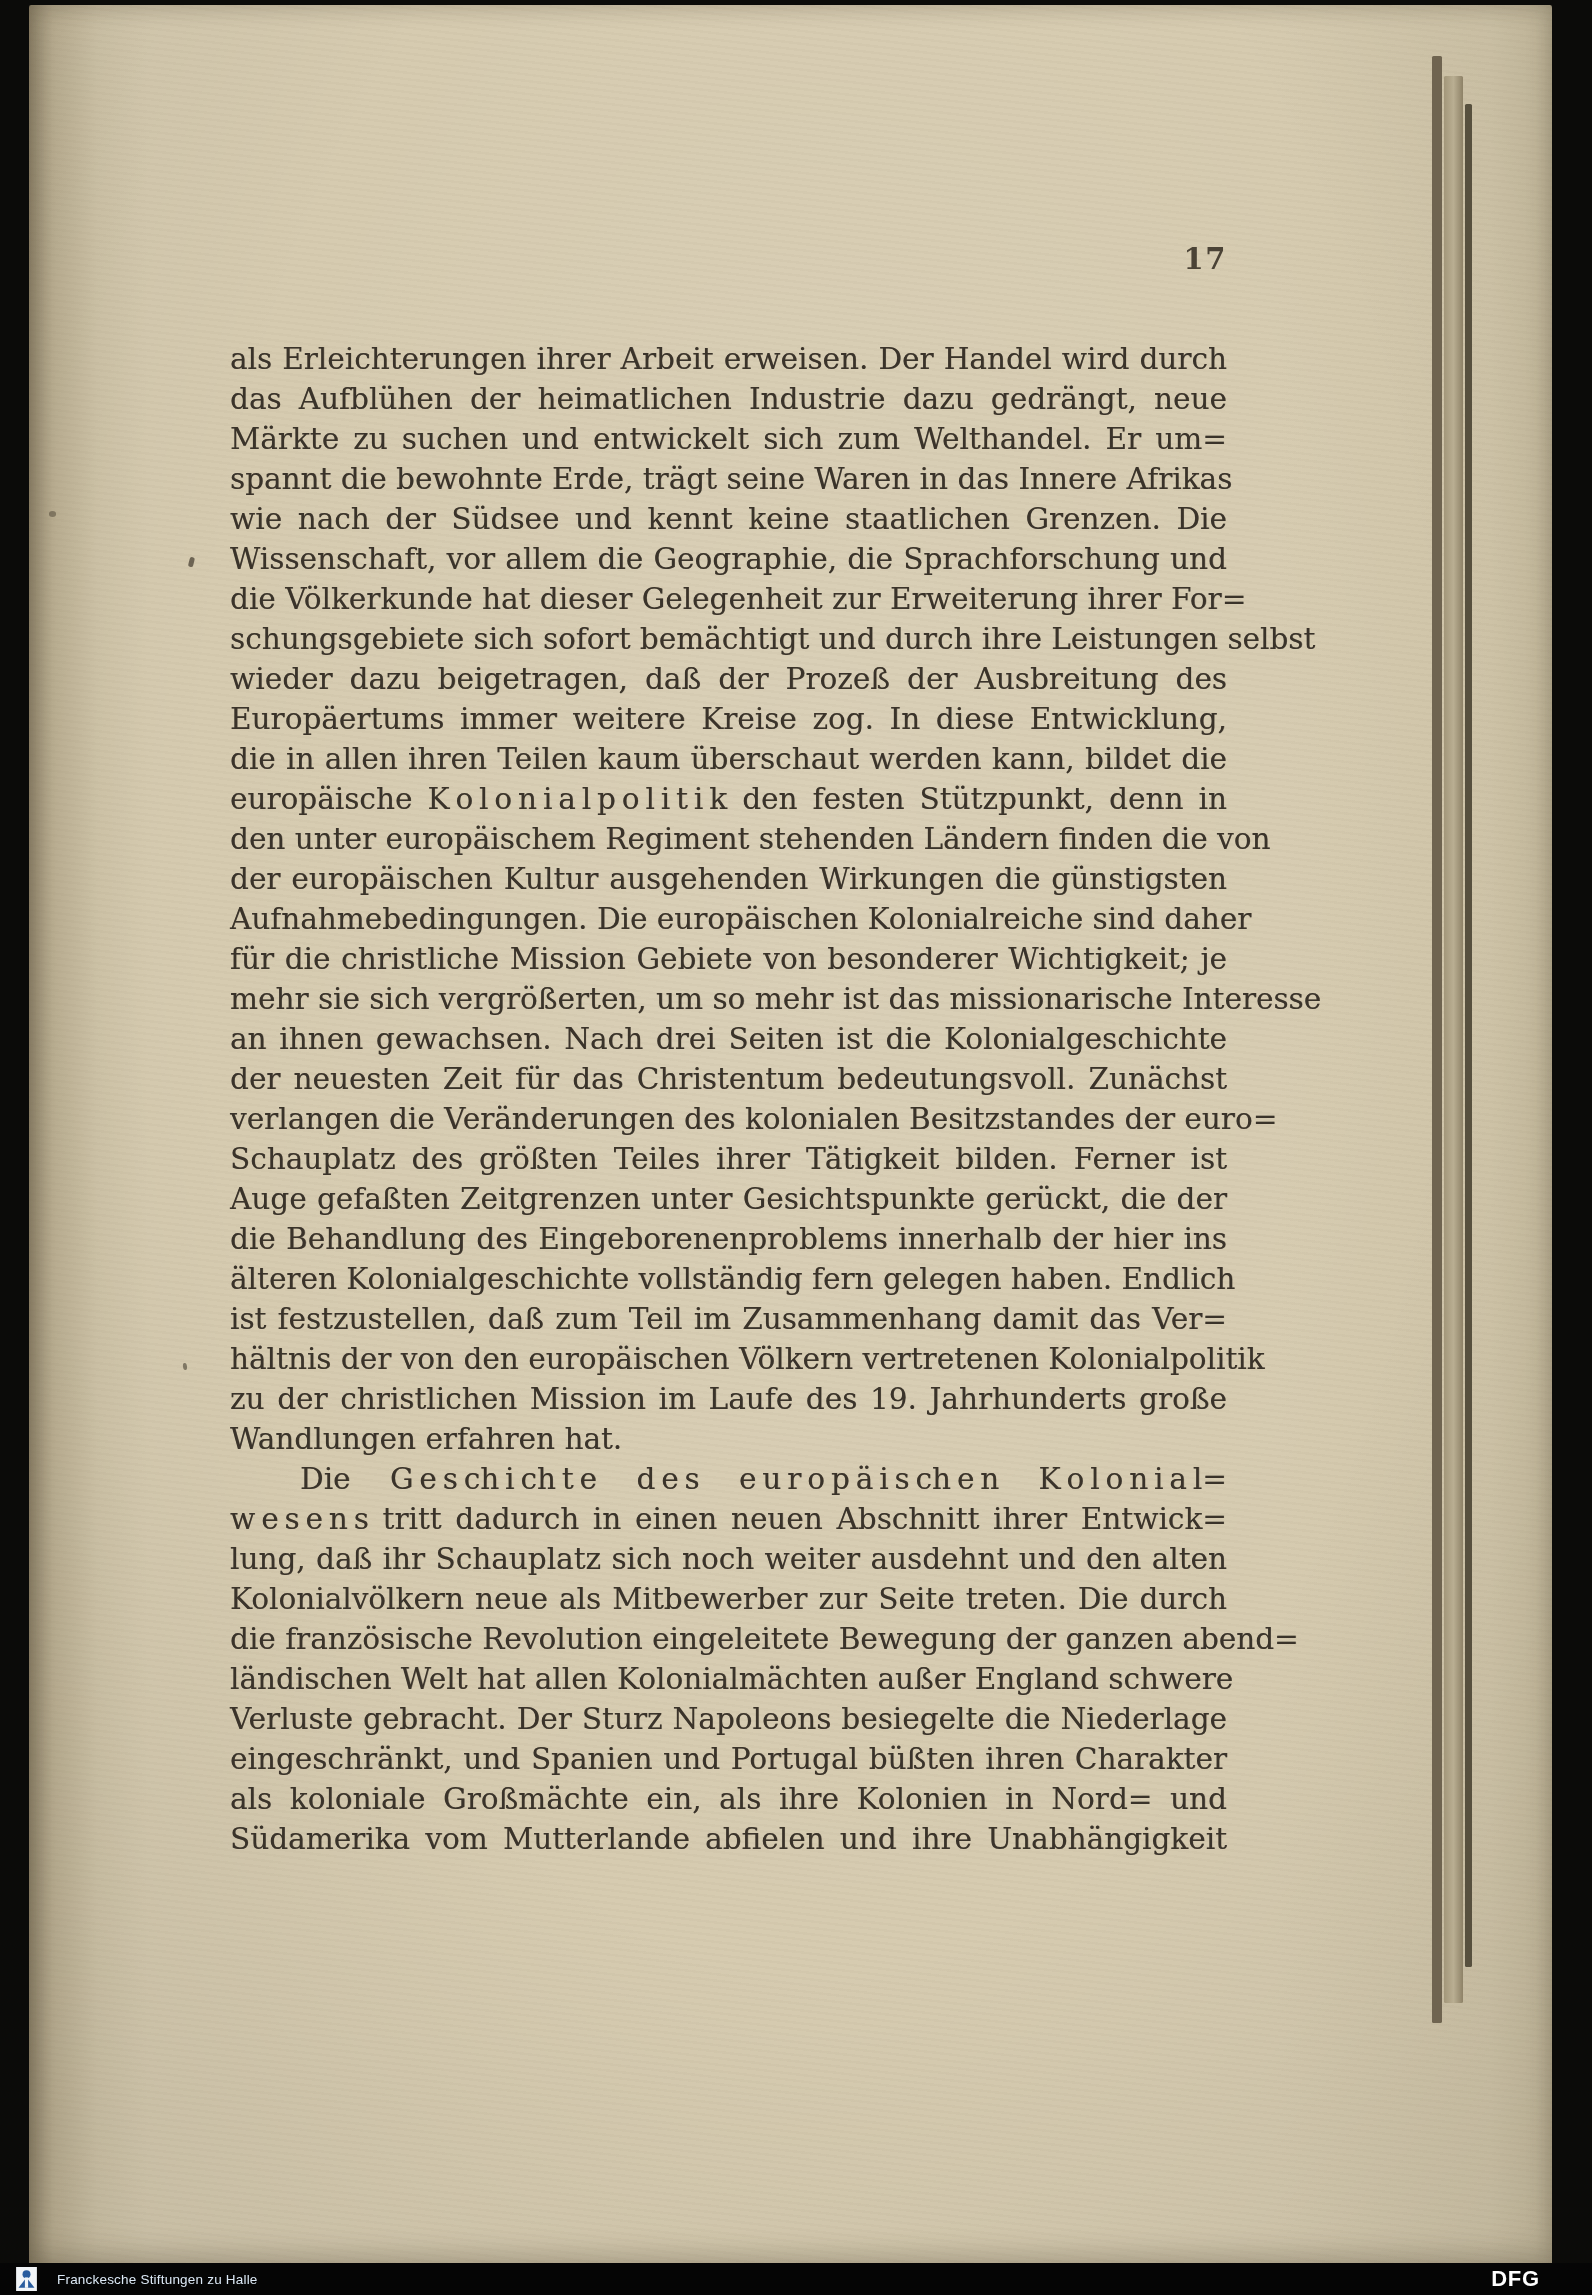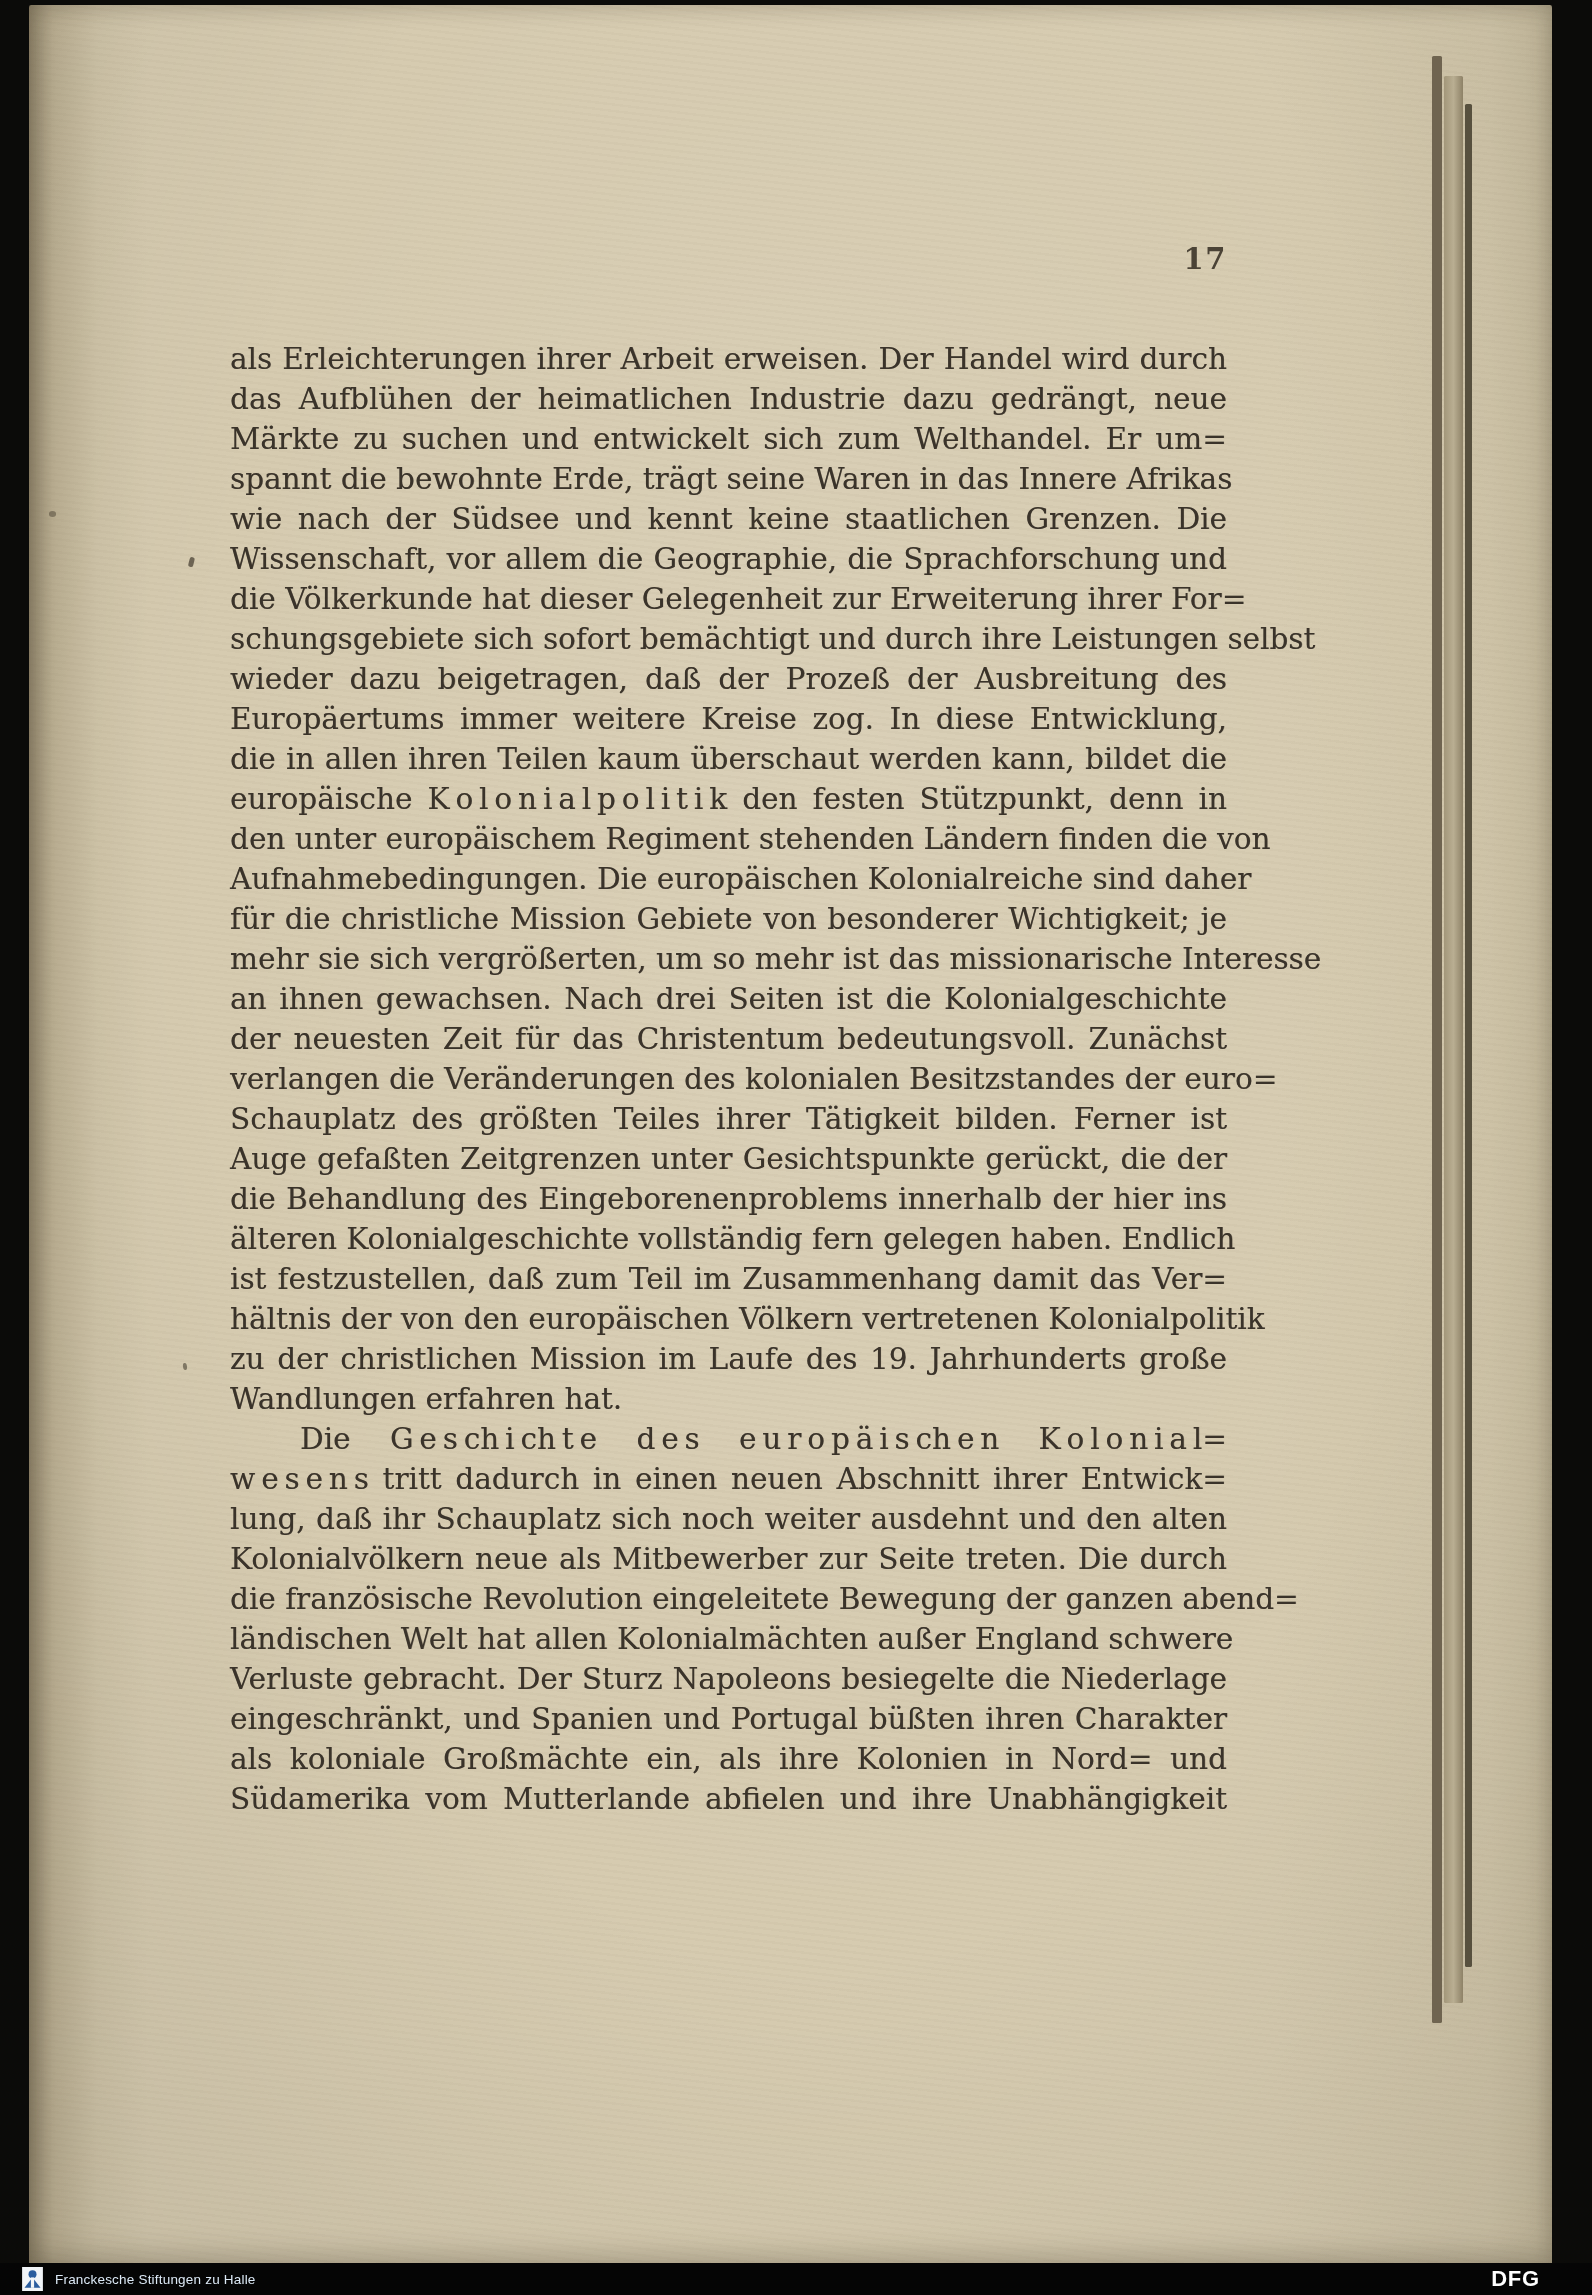--- a/index.html
+++ b/index.html
@@ -77,21 +77,21 @@
   
   .footer-bar {
     position:absolute;
     left:0; bottom:0;
     width:1592px; height:32px;
     background:#050505;
     display:flex;
     align-items:center;
     font-family:"Liberation Sans", sans-serif;
   }
-  .footer-left { display:flex; align-items:center; gap:12px; padding-left:22px; }
+  .footer-left { display:flex; align-items:center; gap:20px; padding-left:16px; }
   .inst-logo { width:21px; height:24px; display:block; }
   .inst-name {
     color:#dcE9f6;
     color:#dce9f6;
     font-size:13.5px;
     letter-spacing:0.2px;
   }
   .footer-right { margin-left:auto; padding-right:52px; }
   .dfg-logo {
     color:#ffffff;
@@ -117,20 +117,21 @@
         <div class="line">spannt die bewohnte Erde, trägt seine Waren in das Innere Afrikas</div>
         <div class="line">wie nach der Südsee und kennt keine staatlichen Grenzen. Die</div>
         <div class="line">Wissenschaft, vor allem die Geographie, die Sprachforschung und</div>
         <div class="line">die Völkerkunde hat dieser Gelegenheit zur Erweiterung ihrer For=</div>
         <div class="line">schungsgebiete sich sofort bemächtigt und durch ihre Leistungen selbst</div>
         <div class="line">wieder dazu beigetragen, daß der Prozeß der Ausbreitung des</div>
         <div class="line">Europäertums immer weitere Kreise zog. In diese Entwicklung,</div>
         <div class="line">die in allen ihren Teilen kaum überschaut werden kann, bildet die</div>
         <div class="line">europäische K o l o n i a l p o l i t i k den festen Stützpunkt, denn in</div>
         <div class="line">den unter europäischem Regiment stehenden Ländern finden die von</div>
+        <div class="line">der europäischen Kultur ausgehenden Wirkungen die günstigsten</div>
         <div class="line">Aufnahmebedingungen. Die europäischen Kolonialreiche sind daher</div>
         <div class="line">für die christliche Mission Gebiete von besonderer Wichtigkeit; je</div>
         <div class="line">mehr sie sich vergrößerten, um so mehr ist das missionarische Interesse</div>
         <div class="line">an ihnen gewachsen. Nach drei Seiten ist die Kolonialgeschichte</div>
         <div class="line">der neuesten Zeit für das Christentum bedeutungsvoll. Zunächst</div>
         <div class="line">verlangen die Veränderungen des kolonialen Besitzstandes der euro=</div>
         <div class="line">Schauplatz des größten Teiles ihrer Tätigkeit bilden. Ferner ist</div>
         <div class="line">Auge gefaßten Zeitgrenzen unter Gesichtspunkte gerückt, die der</div>
         <div class="line">die Behandlung des Eingeborenenproblems innerhalb der hier ins</div>
         <div class="line">älteren Kolonialgeschichte vollständig fern gelegen haben. Endlich</div>

